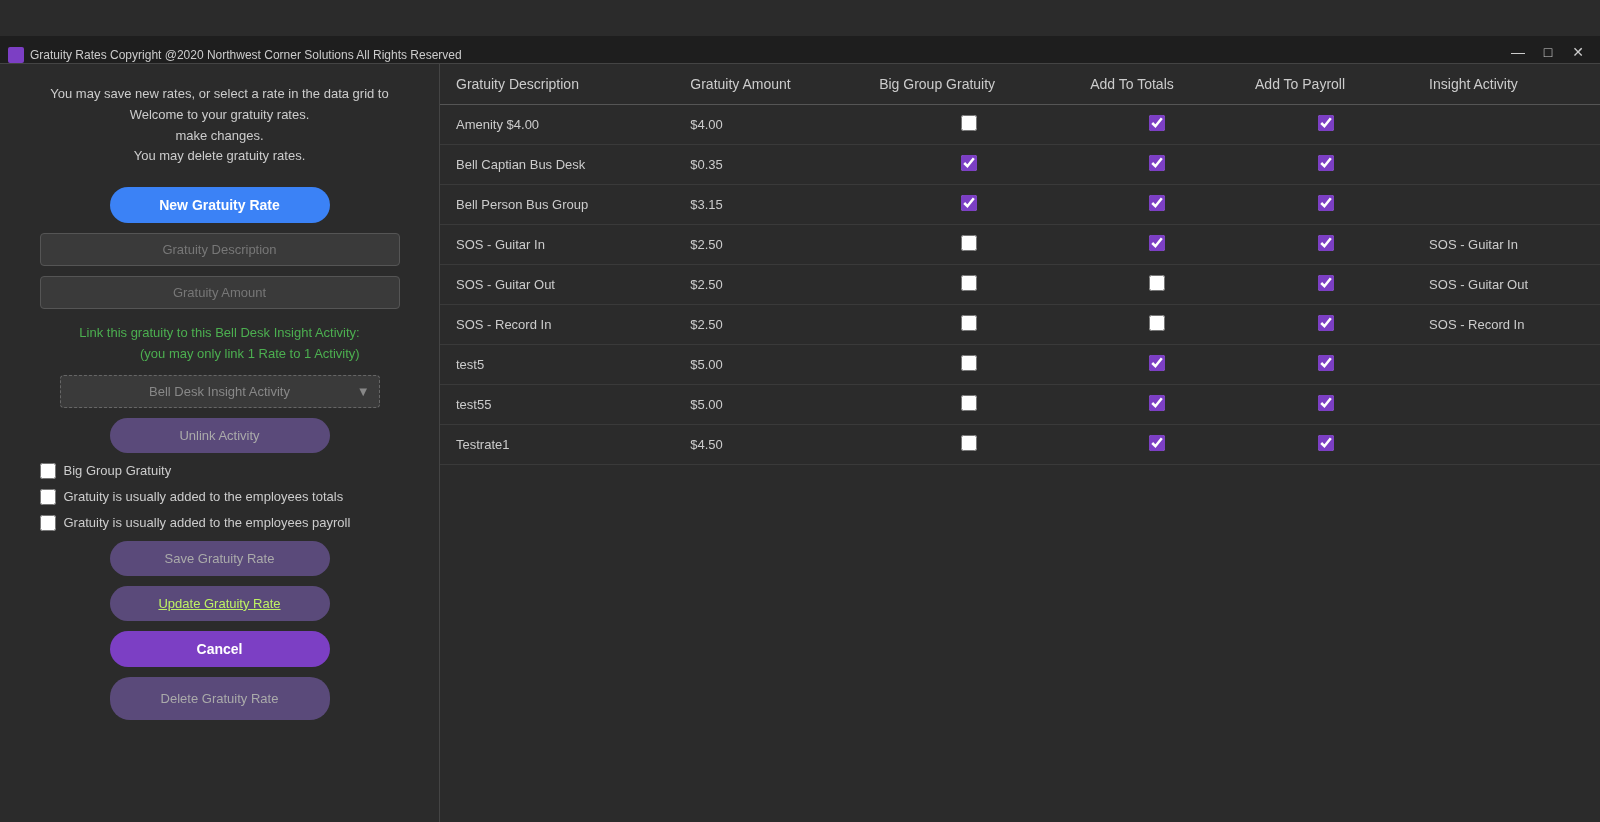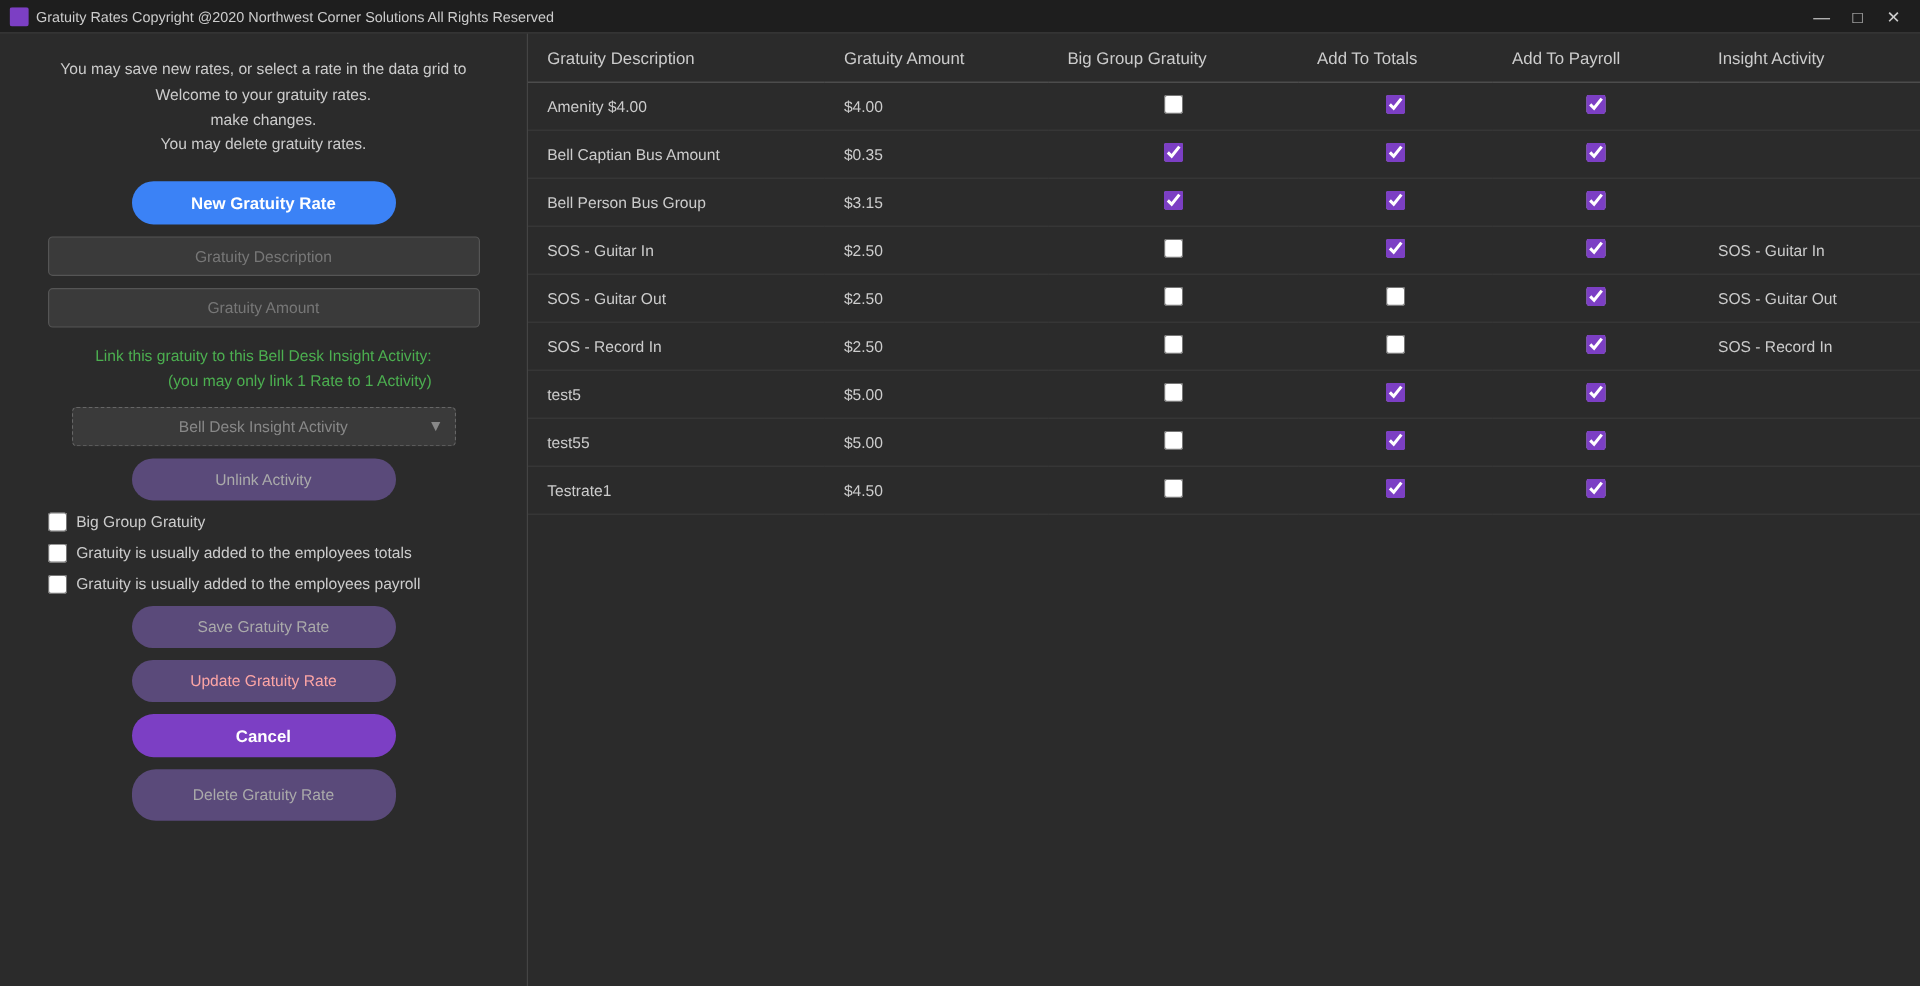--- a/index.html
+++ b/index.html
@@ -11,24 +11,25 @@
       width: 1600px;
       height: 822px;
       overflow: hidden;
     }
 
     
     .title-bar {
       background: #1e1e1e;
       height: 28px;
       display: flex;
-      align-items: center;
+      align-items: flex-end;
       justify-content: space-between;
       padding: 0 8px;
       border-bottom: 1px solid #444;
+      margin-top: 36px;
     }
     .title-bar-left {
       display: flex;
       align-items: center;
       gap: 6px;
       font-size: 12px;
       color: #ccc;
     }
     .title-bar-controls {
       display: flex;
@@ -163,27 +164,28 @@
       border: none;
       border-radius: 20px;
       padding: 10px 40px;
       font-size: 13px;
       cursor: pointer;
       width: 220px;
     }
 
     .btn-update {
       background: #5a4a7a;
-      color: #fca5a5;
+      color: #bef264;
       border: none;
       border-radius: 20px;
       padding: 10px 40px;
       font-size: 13px;
       cursor: pointer;
       width: 220px;
+      text-decoration: underline;
     }
 
     .btn-cancel {
       background: #7c3fc4;
       color: white;
       border: none;
       border-radius: 20px;
       padding: 10px 40px;
       font-size: 14px;
       font-weight: bold;
@@ -338,21 +340,21 @@
       <tbody id="table-body">
       <tr>
             <td>Amenity $4.00</td>
             <td>$4.00</td>
             <td class="td-checkbox"><input type="checkbox" class="cell-checkbox" style=""></td>
             <td class="td-checkbox"><input type="checkbox" class="cell-checkbox" checked="" style=""></td>
             <td class="td-checkbox"><input type="checkbox" class="cell-checkbox" checked="" style=""></td>
             <td></td>
           </tr>
           <tr>
-            <td>Bell Captian Bus Amount</td>
+            <td>Bell Captian Bus Desk</td>
             <td>$0.35</td>
             <td class="td-checkbox"><input type="checkbox" class="cell-checkbox" checked="" style=""></td>
             <td class="td-checkbox"><input type="checkbox" class="cell-checkbox" checked="" style=""></td>
             <td class="td-checkbox"><input type="checkbox" class="cell-checkbox" checked="" style=""></td>
             <td></td>
           </tr>
           <tr>
             <td>Bell Person Bus Group</td>
             <td>$3.15</td>
             <td class="td-checkbox"><input type="checkbox" class="cell-checkbox" checked="" style=""></td>

